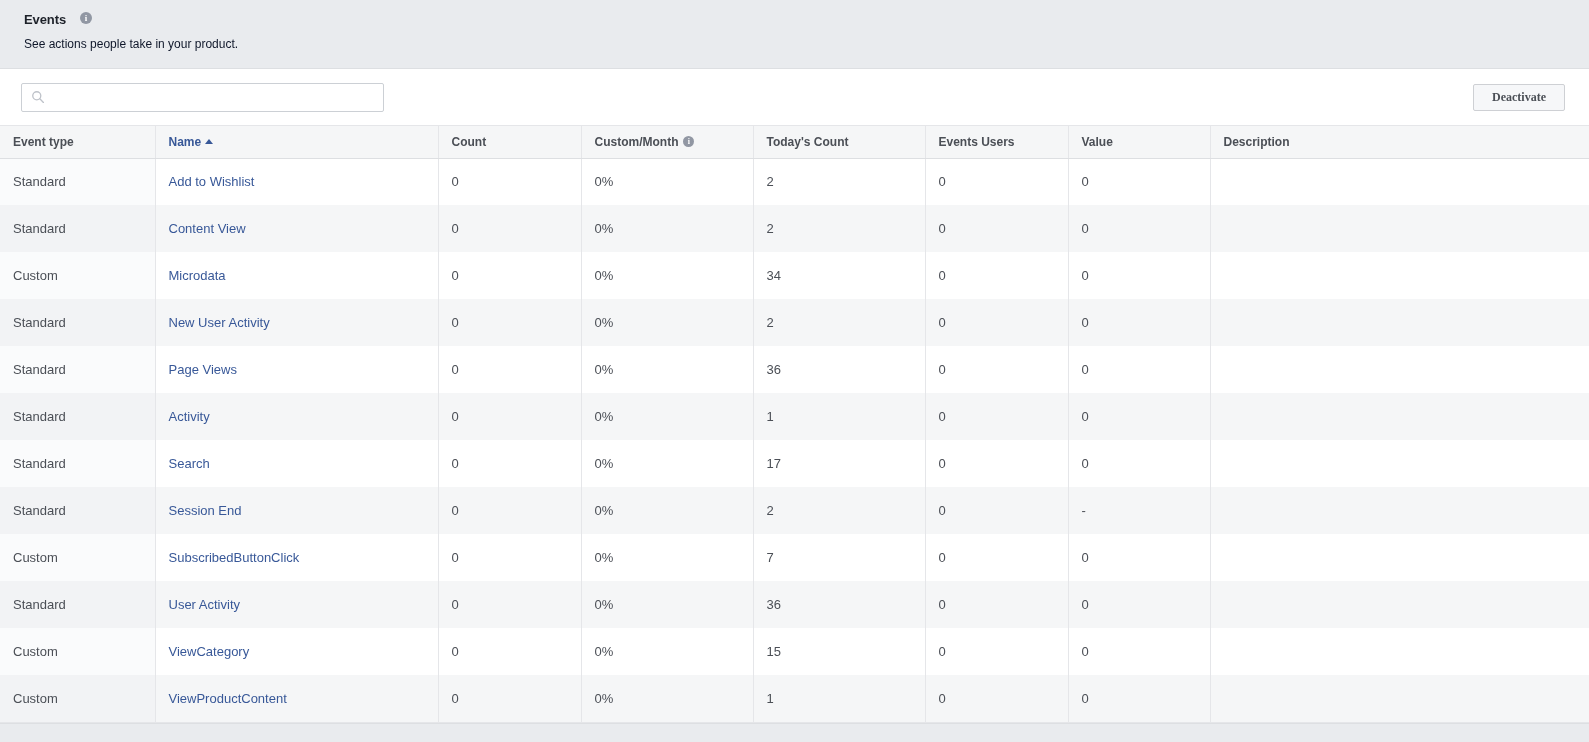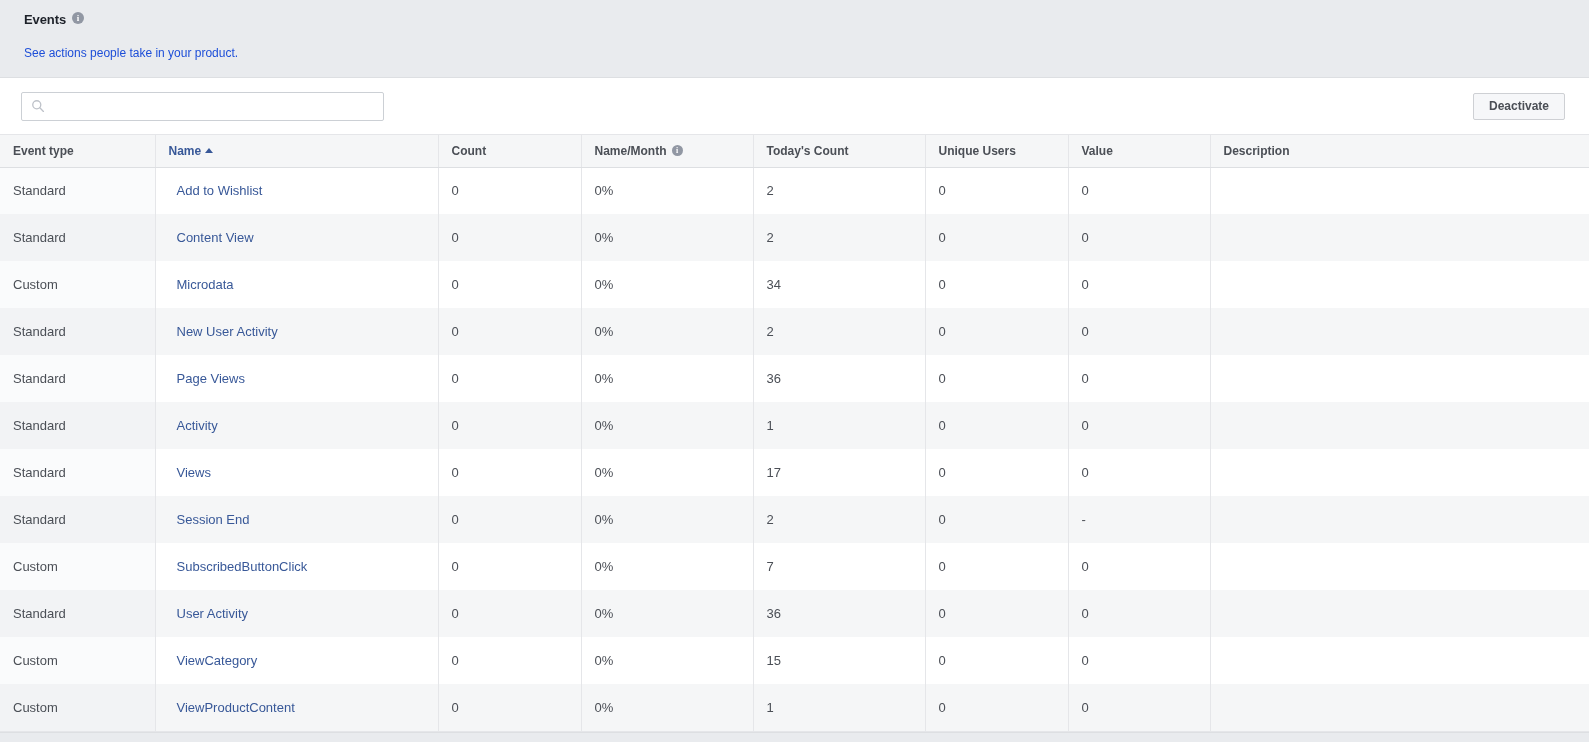--- a/index.html
+++ b/index.html
@@ -18,21 +18,21 @@
   }
 
   
   .page-head {
     padding: 10px 0 0 24px;
     background: #e9ebee;
   }
   .page-title-row {
     display: flex;
     align-items: center;
-    gap: 6px;
+    gap: 14px;
     height: 18px;
   }
   .page-title {
     font-size: 13px;
     font-weight: bold;
     color: #1d2129;
     letter-spacing: -0.1px;
   }
   .info-icon {
     display: inline-block;
@@ -44,23 +44,23 @@
     font-size: 9px;
     line-height: 12px;
     text-align: center;
     font-weight: bold;
     font-family: "Liberation Serif", serif;
     vertical-align: middle;
     position: relative;
     top: -1px;
   }
   .page-sub {
-    margin-top: 18px;
+    margin-top: 9px;
     font-size: 12px;
-    color: #1d4ed8;
+    color: #0f172a;
   }
 
   
   .card {
     margin-top: 17px;
     background: #ffffff;
     border: 1px solid #dddfe2;
     border-left: none;
     border-right: none;
     width: 100%;
@@ -105,21 +105,21 @@
     pointer-events: none;
   }
 
   .btn-deactivate {
     height: 27px;
     min-width: 92px;
     padding: 0 12px;
     background: #f6f7f9;
     border: 1px solid #ced0d4;
     border-radius: 2px;
-    font-family: Liberation Sans, sans-serif;
+    font-family: Liberation Serif, serif;
     font-size: 12px;
     font-weight: bold;
     color: #4b4f56;
     cursor: pointer;
     line-height: 25px;
   }
 
   
   table.events-table {
     width: 100%;
@@ -194,21 +194,20 @@
   tr.row-odd  td { background: #f5f6f7; }
 
   
   tr.row-even td.cell-type { background: #fafbfc; }
   tr.row-odd  td.cell-type { background: #f2f3f5; }
 
   td.cell-name a {
     color: #385898;
     text-decoration: none;
     cursor: pointer;
-    margin-left: 8px;
   }
 
   
   col.c-type  { width: 155px; }
   col.c-name  { width: 283px; }
   col.c-count { width: 143px; }
   col.c-mom   { width: 172px; }
   col.c-today { width: 172px; }
   col.c-users { width: 143px; }
   col.c-value { width: 142px; }
@@ -260,27 +259,27 @@
         <th>
           <span>Event type</span>
         </th>
         <th class="col-name">
           <span>Name</span><span class="sort-caret"></span>
         </th>
         <th>
           <span>Count</span>
         </th>
         <th>
-          <span>Name/Month</span><span class="th-info">i</span>
+          <span>Custom/Month</span><span class="th-info">i</span>
         </th>
         <th>
           <span>Today's Count</span>
         </th>
         <th>
-          <span>Unique Users</span>
+          <span>Events Users</span>
         </th>
         <th>
           <span>Value</span>
         </th>
         <th>
           <span>Description</span>
         </th>
       </tr>
     </thead>
     <tbody id="table-body">
@@ -339,21 +338,21 @@
           <td class="cell-name"><a>Activity</a></td>
           <td>0</td>
           <td>0%</td>
           <td>1</td>
           <td>0</td>
           <td>0</td>
           <td></td>
         </tr>
         <tr class="row-even">
           <td class="cell-type">Standard</td>
-          <td class="cell-name"><a>Views</a></td>
+          <td class="cell-name"><a>Search</a></td>
           <td>0</td>
           <td>0%</td>
           <td>17</td>
           <td>0</td>
           <td>0</td>
           <td></td>
         </tr>
         <tr class="row-odd">
           <td class="cell-type">Standard</td>
           <td class="cell-name"><a>Session End</a></td>

